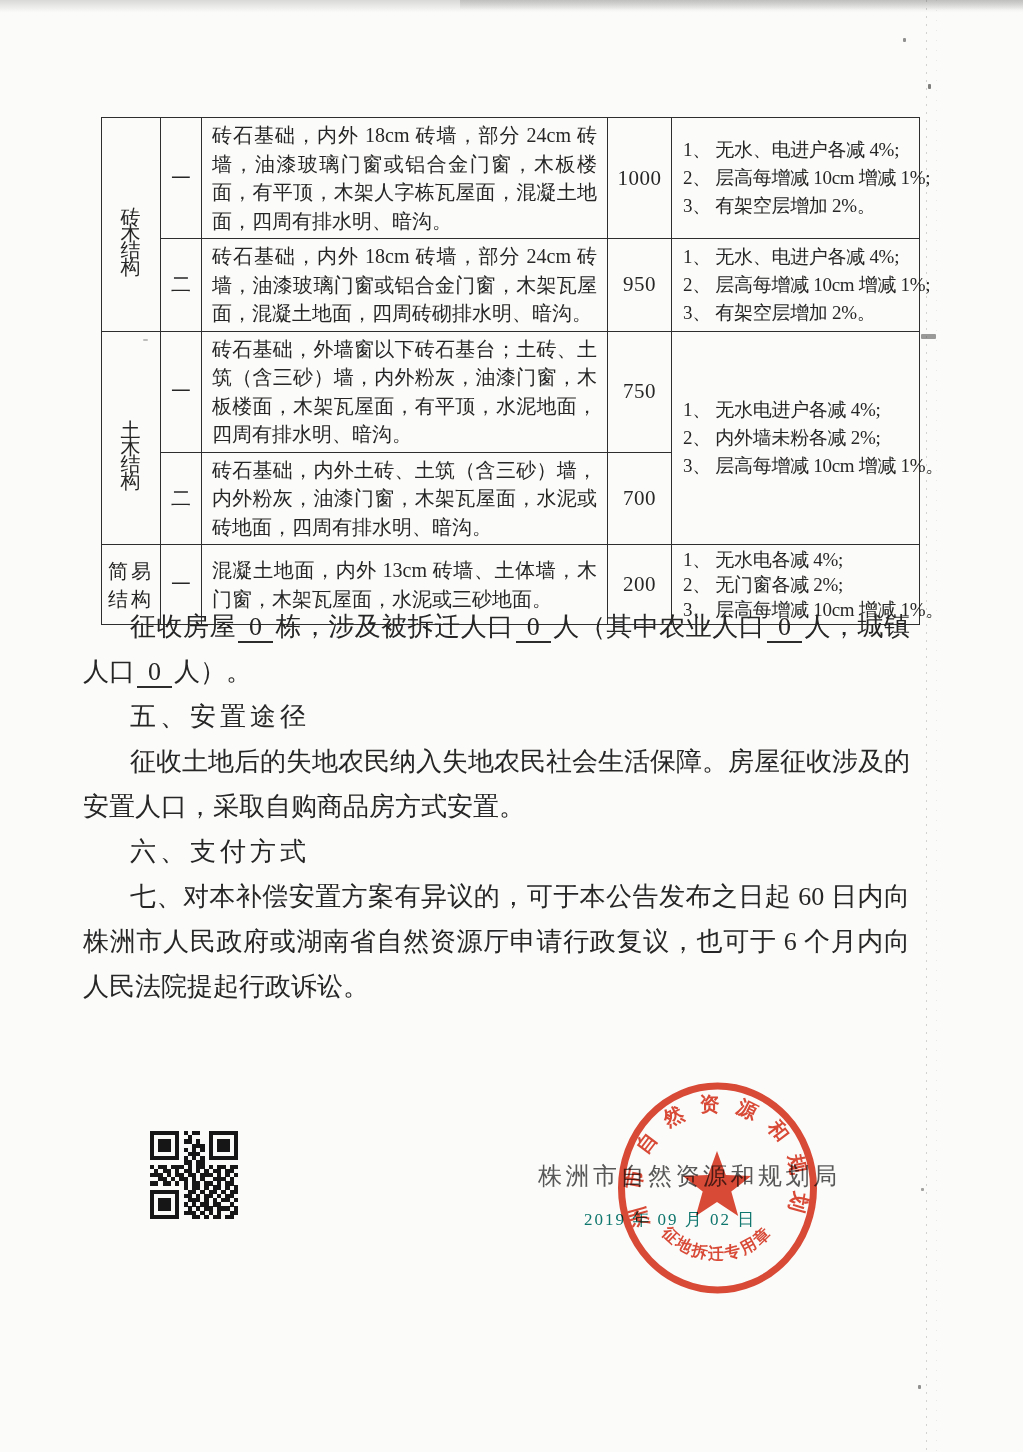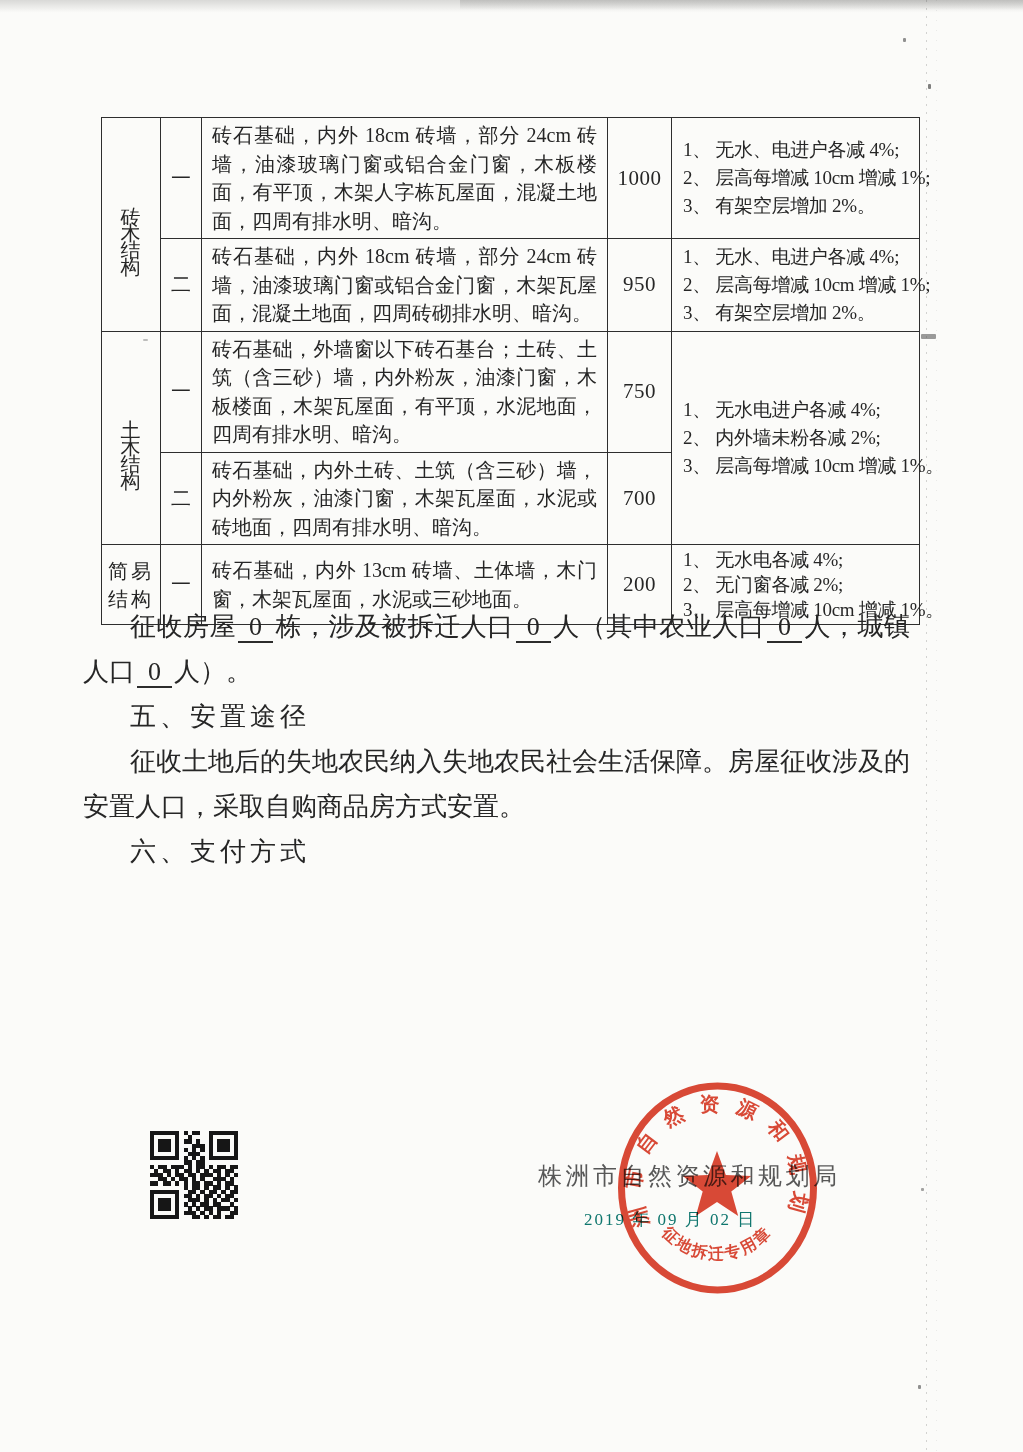--- a/index.html
+++ b/index.html
@@ -122,36 +122,37 @@
       <tr style="height:85px">
         <td class="grade">二</td>
         <td class="desc">砖石基础，内外土砖、土筑（含三砂）墙，内外粉灰，油漆门窗，木架瓦屋面，水泥或砖地面，四周有排水明、暗沟。</td>
         <td class="price">700</td>
       </tr>
       <tr style="height:76px">
         <td class="structure">
           <div class="stack2">简易结构</div>
         </td>
         <td class="grade">一</td>
-        <td class="desc">砖石基础，内外 13cm 砖墙、土体墙，木门窗，木架瓦屋面，水泥或三砂地面。</td>
+        <td class="desc">混凝土地面，内外 13cm 砖墙、土体墙，木门窗，木架瓦屋面，水泥或三砂地面。</td>
         <td class="price">200</td>
         <td class="notes compact">
           <div class="nline">1、 无水电各减 4%;</div>
           <div class="nline">2、 无门窗各减 2%;</div>
           <div class="nline">3、 层高每增减 10cm 增减 1%。</div>
         </td>
       </tr>
     </tbody>
   </table>
 
   <div id="flow">
     <p><span>征收房屋</span><span class="uline">0</span><span>栋，涉及被拆迁人口</span><span class="uline">0</span><span>人（其中农业人口</span><span class="uline">0</span><span>人，城镇人口</span><span class="uline">0</span><span>人）。</span></p>
     <h3>五、安置途径</h3>
     <p>征收土地后的失地农民纳入失地农民社会生活保障。房屋征收涉及的安置人口，采取自购商品房方式安置。</p>
     <h3>六、支付方式</h3>
+    <p>七、对本补偿安置方案有异议的，可于本公告发布之日起 60 日内向株洲市人民政府或湖南省自然资源厅申请行政复议，也可于 6 个月内向人民法院提起行政诉讼。</p>
   </div>
 
   <div id="qr">
     <svg id="qr-svg" viewBox="0 0 21 21" xmlns="http://www.w3.org/2000/svg">
         <rect x="0" y="0" width="1.02" height="1.02" fill="#161616"></rect>
         <rect x="1" y="0" width="1.02" height="1.02" fill="#161616"></rect>
         <rect x="2" y="0" width="1.02" height="1.02" fill="#161616"></rect>
         <rect x="3" y="0" width="1.02" height="1.02" fill="#161616"></rect>
         <rect x="4" y="0" width="1.02" height="1.02" fill="#161616"></rect>
         <rect x="5" y="0" width="1.02" height="1.02" fill="#161616"></rect>

